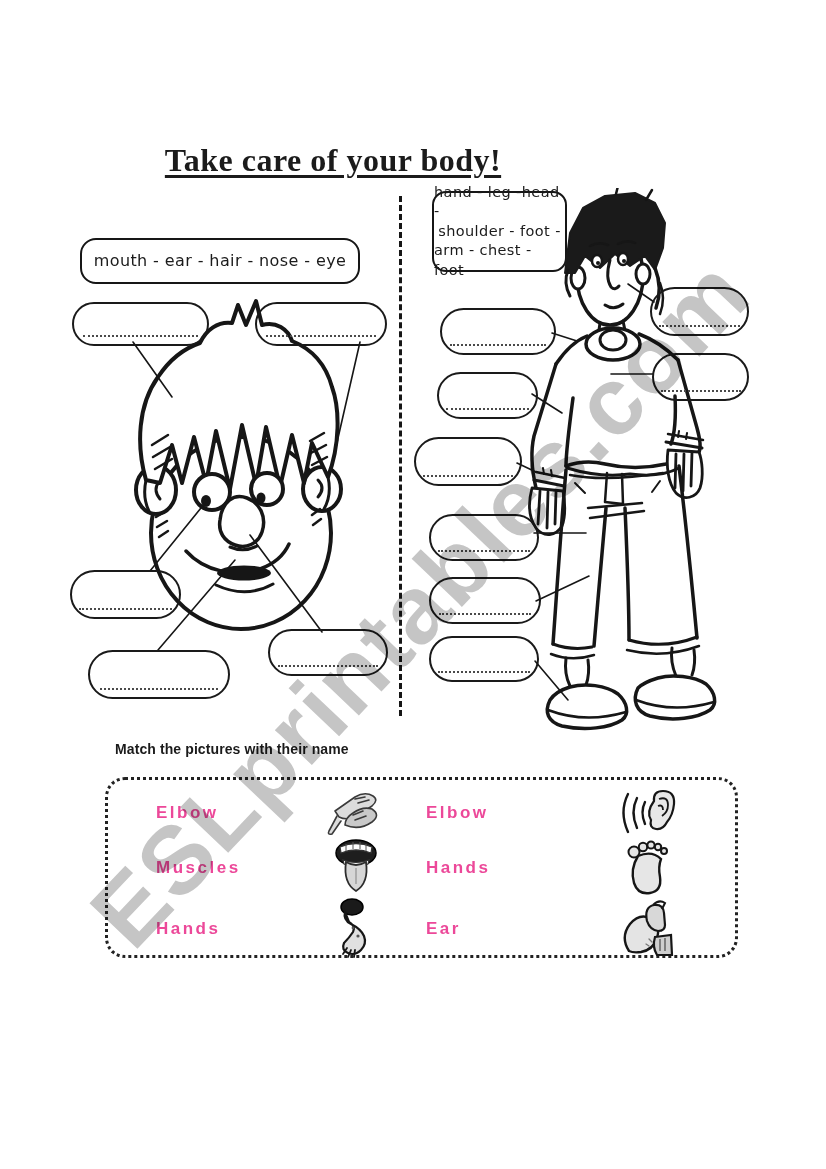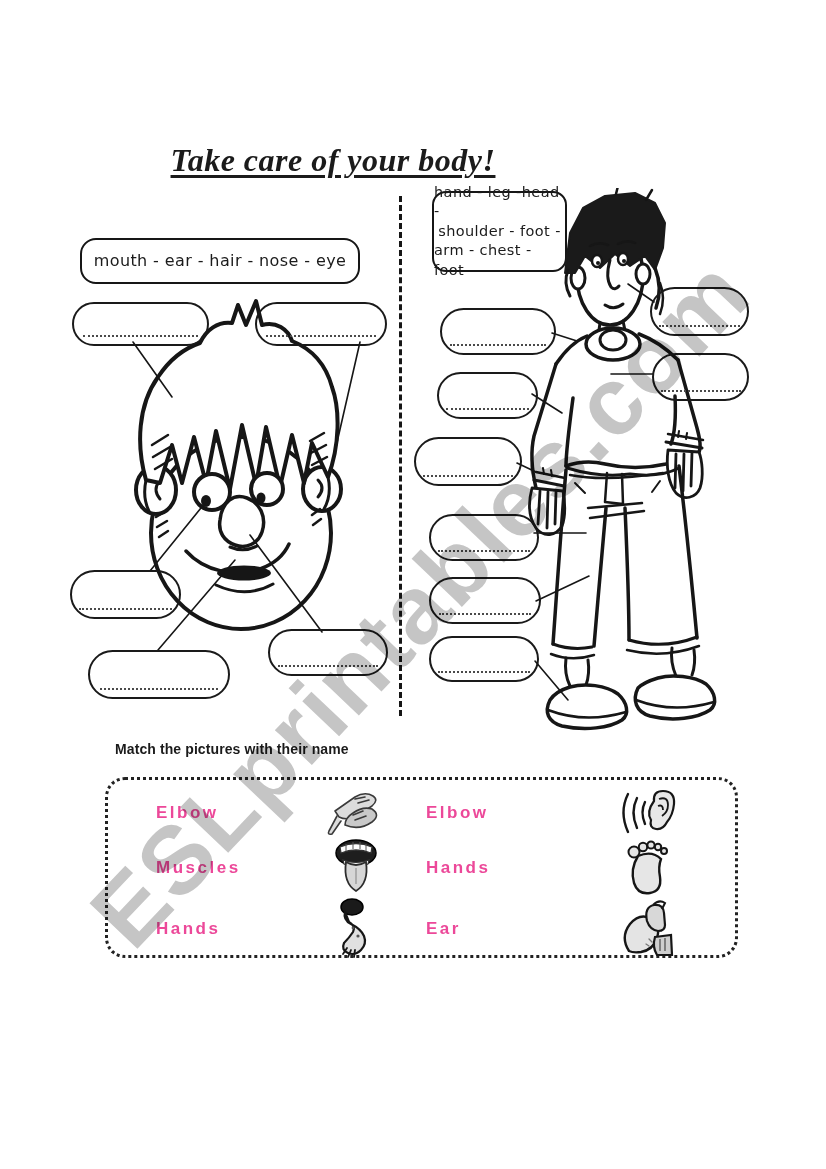--- a/index.html
+++ b/index.html
@@ -4,21 +4,21 @@
 <style>
   html,body{margin:0;padding:0;background:#fff;}
   .sheet{
     position:relative; width:826px; height:1169px; background:#ffffff;
     font-family:"Liberation Sans", sans-serif; color:#1b1b1b; overflow:hidden;
   }
   .abs{position:absolute;}
   
   .title{
     left:0; top:142px; width:666px; text-align:center;
-    font-family:"Liberation Serif", serif; font-style:italic; font-weight:bold;
+    font-family:"Liberation Serif", serif; font-weight:bold;
     font-size:32px; letter-spacing:.5px;
     text-decoration:underline; text-decoration-thickness:2.5px; text-underline-offset:4px;
   }
   
   .instr{font-weight:bold; font-size:13.5px; letter-spacing:.1px;}
   .instr-left{left:62px; top:193px; width:350px;}
   .instr-match{left:115px; top:741px; width:420px; font-size:14px;}
   
   .bank{
     border:2.5px solid #161616; border-radius:16px; background:#fff;

